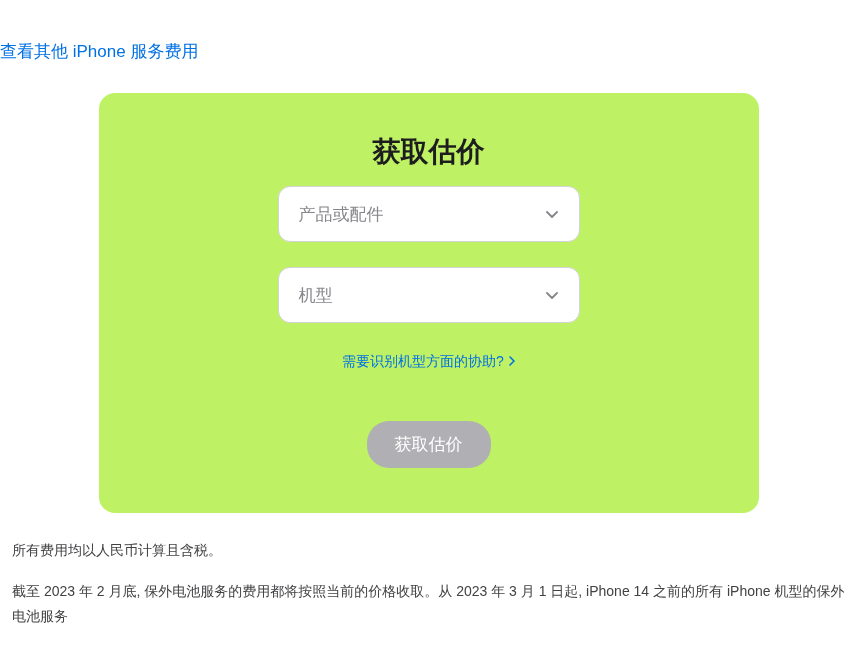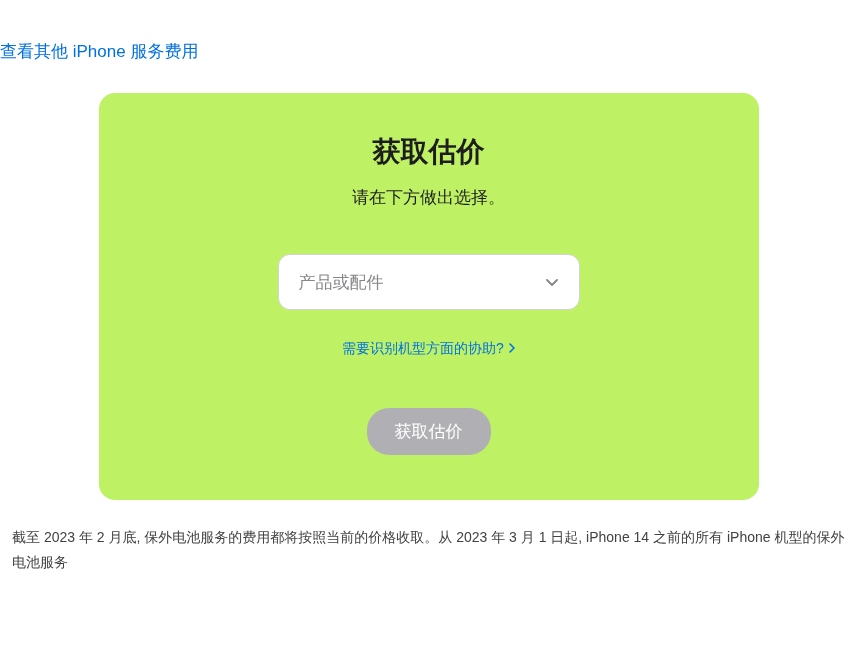--- a/index.html
+++ b/index.html
@@ -101,45 +101,55 @@
   </style>
 </head>
 <body>
 
 <div class="top-link">
   <a href="#">查看其他 iPhone 服务费用</a>
 </div>
 
 <div class="card">
   <h2 class="card-title">获取估价</h2>
-  <p class="card-subtitle">请在下方做出选择。</p>
 
   <div class="select-wrapper">
     <div class="select-box">
       <span class="select-placeholder">产品或配件</span>
       <span class="chevron">
         <svg width="12" height="7" viewBox="0 0 12 7" fill="none">
           <path d="M1 1L6 6L11 1" stroke="#86868b" stroke-width="1.8" stroke-linecap="round" stroke-linejoin="round"></path>
         </svg>
       </span>
     </div>
   </div>
 
+  <div class="select-wrapper">
+    <div class="select-box">
+      <span class="select-placeholder">机型</span>
+      <span class="chevron">
+        <svg width="12" height="7" viewBox="0 0 12 7" fill="none">
+          <path d="M1 1L6 6L11 1" stroke="#86868b" stroke-width="1.8" stroke-linecap="round" stroke-linejoin="round"></path>
+        </svg>
+      </span>
+    </div>
+  </div>
 
   <a href="#" class="help-link">
     <span>需要识别机型方面的协助?</span>
     <span class="arrow-right">
       <svg width="6" height="10" viewBox="0 0 6 10" fill="none">
         <path d="M1 1L5 5L1 9" stroke="#0071e3" stroke-width="1.6" stroke-linecap="round" stroke-linejoin="round"></path>
       </svg>
     </span>
   </a>
 
   <div>
     <button class="submit-btn">获取估价</button>
   </div>
 </div>
 
 <div class="footer-text">
+  <p>所有费用均以人民币计算且含税。</p>
   <p>
     <span>截至 2023 年 2 月底, 保外电池服务的费用都将按照当前的价格收取。从 2023 年 3 月 1 日起, iPhone 14 之前的所有 iPhone 机型的保外电池服务</span>
   </p>
 </div>
 
 </body></html>

